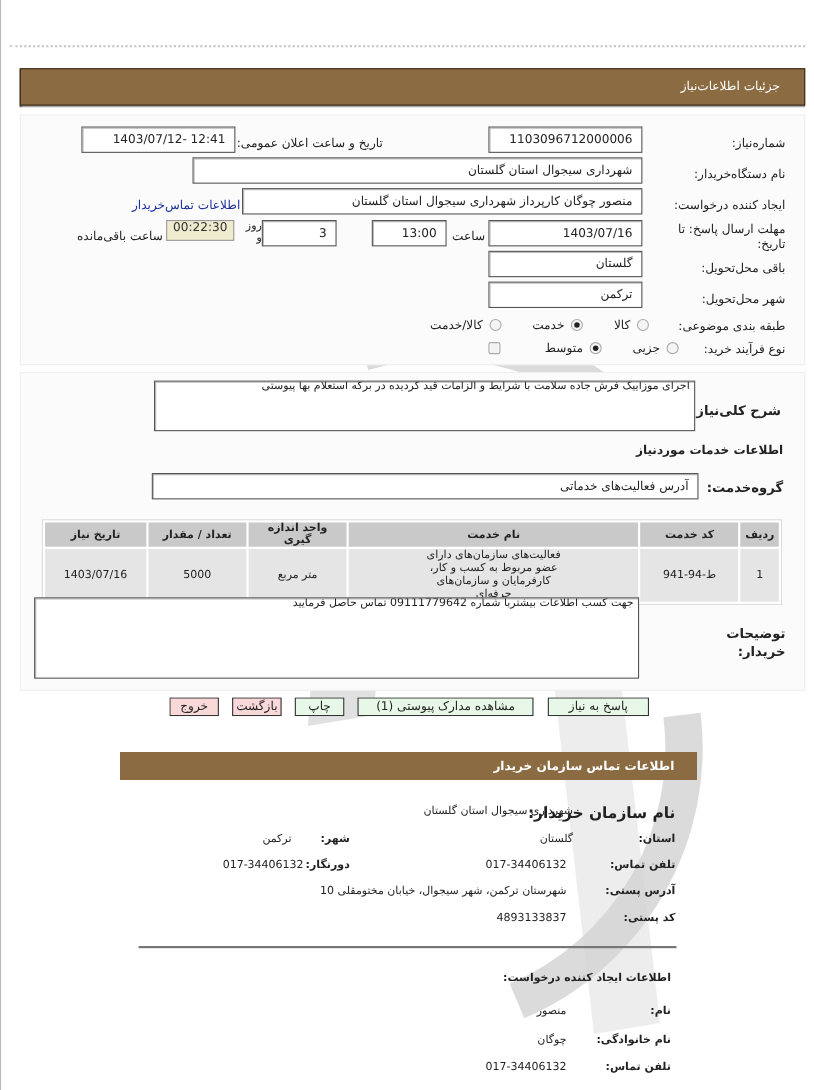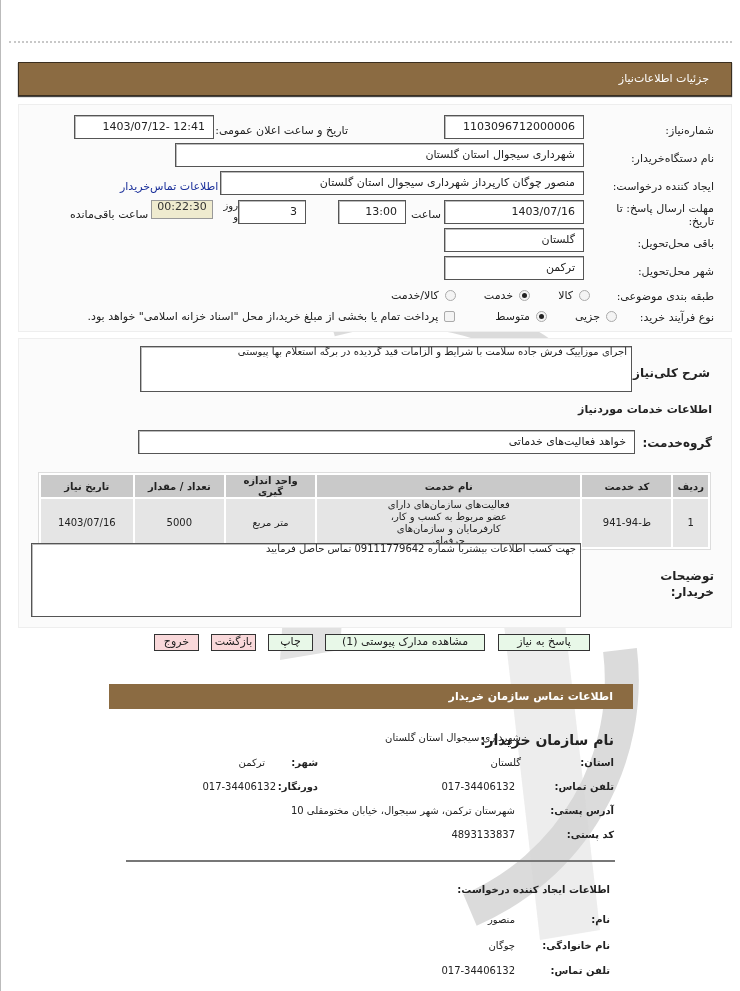--- a/index.html
+++ b/index.html
@@ -123,32 +123,31 @@
 
 <span class="abs lbl" style="right:26px;top:311px;">نوع فرآیند خرید:</span>
 <div class="abs lbl" style="right:123px;top:310px;display:flex;gap:6px;align-items:center;">
   <span class="radio"></span>
   <span>جزیی</span>
   <span style="width:16px"></span>
   <span class="radio on"></span>
   <span>متوسط</span>
   <span style="width:28px"></span>
   <span class="check"></span>
-  <span>پرداخت تمام یا بخشی از مبلغ خرید،از محل "اسناد خزانه اسلامی" خواهد بود.</span>
 </div>
 
 <div class="panel" style="top:338px;height:288px;"></div>
 
 <span class="abs lbl bold" style="right:30px;top:366px;font-size:12px;">شرح کلی‌نیاز:</span>
 <div class="box" style="left:140px;top:346px;width:492px;height:46px;line-height:10px;padding:0 4px;font-size:10px;">اجرای موزاییک فرش جاده سلامت با شرایط  و الزامات قید گردیده در برگه استعلام بها پیوستی</div>
 
 <span class="abs lbl bold" style="right:28px;top:403px;">اطلاعات خدمات موردنیاز</span>
 
 <span class="abs lbl bold" style="right:28px;top:436px;font-size:12px;">گروه‌خدمت:</span>
-<div class="box" style="left:138px;top:430px;width:497px;height:24px;line-height:22px;">خواهد  فعالیت‌های خدماتی</div>
+<div class="box" style="left:138px;top:430px;width:497px;height:24px;line-height:22px;">آدرس  فعالیت‌های خدماتی</div>
 
 <table class="svc">
   <thead>
     <tr>
       <th style="width:24px;">ردیف</th>
       <th style="width:84px;">کد خدمت</th>
       <th style="width:262px;margin-left:11px;">نام خدمت</th>
       <th style="width:86px;">واحد اندازه گیری</th>
       <th style="width:86px;">تعداد / مقدار</th>
       <th style="width:86px;">تاریخ نیاز</th>

